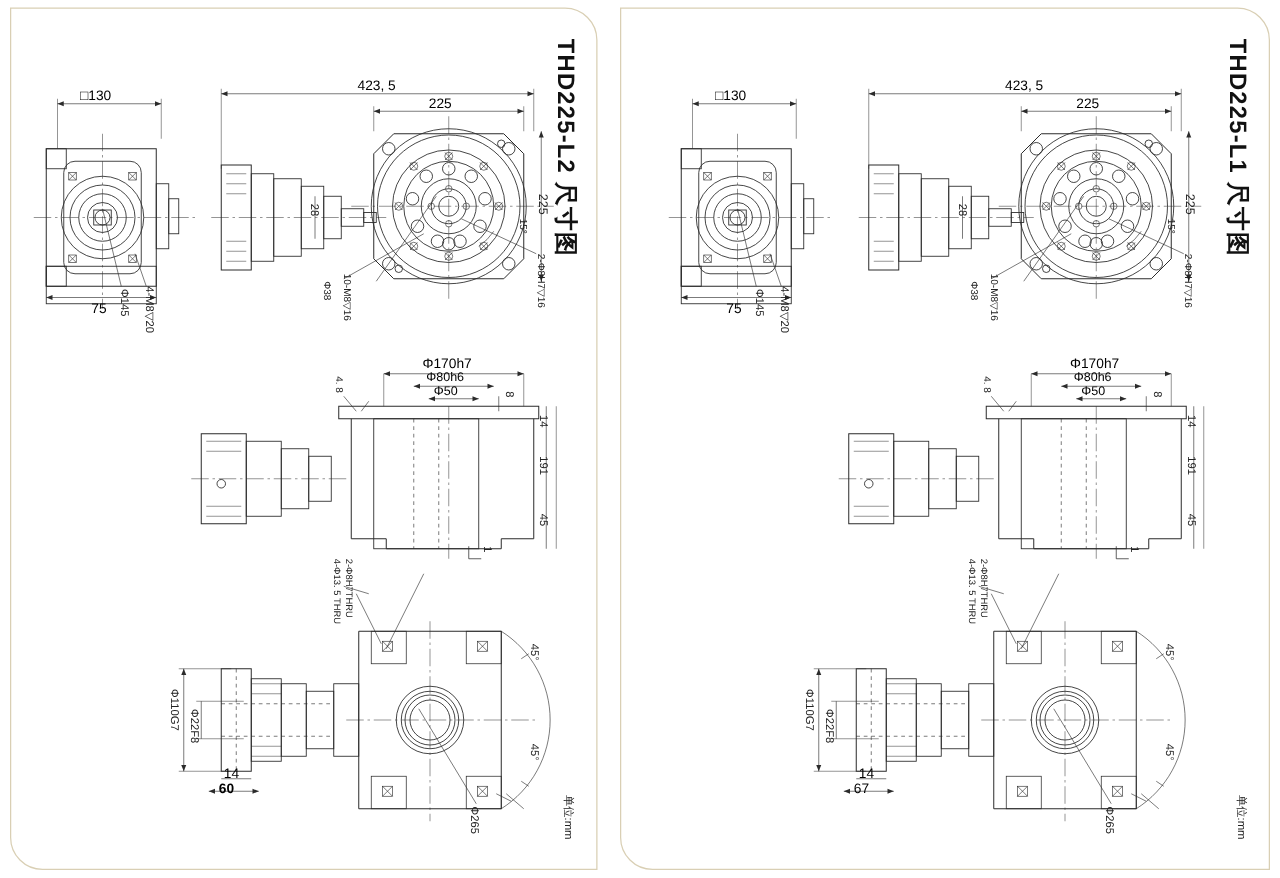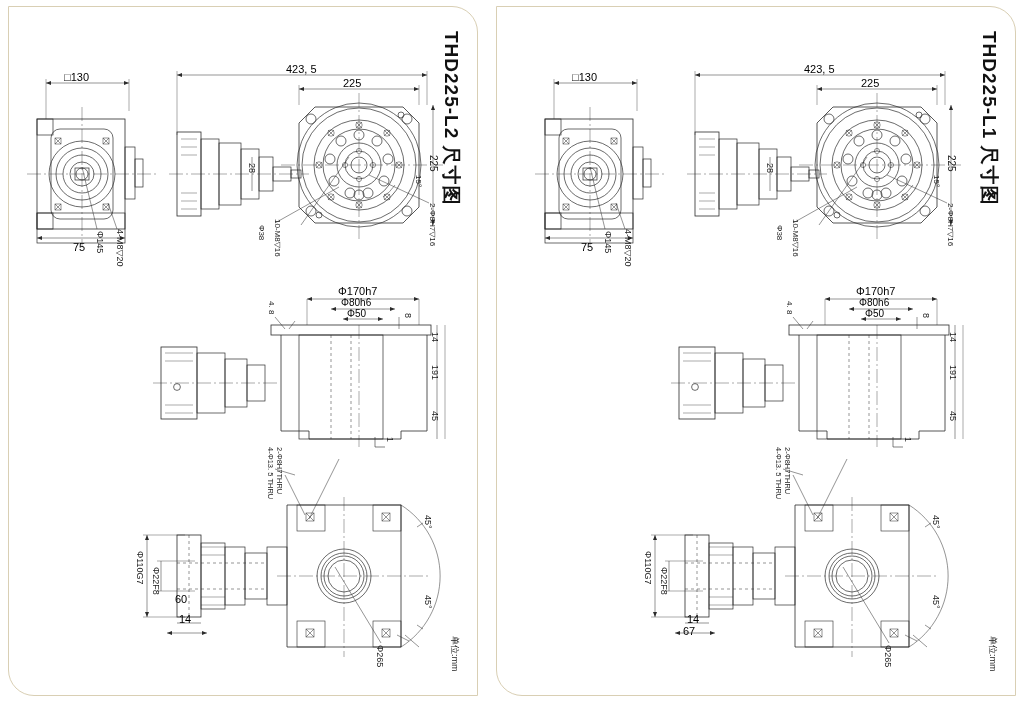--- a/index.html
+++ b/index.html
@@ -409,21 +409,21 @@
       <div class="vunit" style="left:421px;top:325px;font-size:9px;writing-mode:vertical-rl;text-orientation:sideways;">14</div>
       <div class="vunit" style="left:421px;top:358px;font-size:9px;writing-mode:vertical-rl;text-orientation:sideways;">191</div>
       <div class="vunit" style="left:421px;top:404px;font-size:9px;writing-mode:vertical-rl;text-orientation:sideways;">45</div>
       <div class="vunit" style="left:376px;top:430px;font-size:9px;writing-mode:vertical-rl;text-orientation:sideways;">1</div>
 
       <div class="vunit" style="left:266px;top:440px;font-size:7.5px;writing-mode:vertical-rl;text-orientation:sideways;">2-Φ8H7THRU</div>
       <div class="vunit" style="left:257px;top:440px;font-size:7.5px;writing-mode:vertical-rl;text-orientation:sideways;">4-Φ13. 5 THRU</div>
       <div class="vunit" style="left:126px;top:544px;font-size:9px;writing-mode:vertical-rl;text-orientation:sideways;">Φ110G7</div>
       <div class="vunit" style="left:142px;top:560px;font-size:9px;writing-mode:vertical-rl;text-orientation:sideways;">Φ22F8</div>
       <div style="position:absolute;left:170px;top:606px;font-size:11px;">14</div>
-      <div style="position:absolute;left:166px;top:586px;font-size:11px;">60</div>
+      <div style="position:absolute;left:166px;top:618px;font-size:11px;font-weight:bold;">60</div>
       <div class="vunit" style="left:414px;top:508px;font-size:9px;writing-mode:vertical-rl;text-orientation:sideways;">45°</div>
       <div class="vunit" style="left:414px;top:588px;font-size:9px;writing-mode:vertical-rl;text-orientation:sideways;">45°</div>
       <div class="vunit" style="left:366px;top:638px;font-size:9px;writing-mode:vertical-rl;text-orientation:sideways;">Φ265</div>
 
       <div class="vtitle" style="right:16px;top:24px;writing-mode:vertical-rl;text-orientation:sideways;">THD225-L2 尺寸图</div>
       <div class="vunit" style="right:18px;bottom:24px;writing-mode:vertical-rl;text-orientation:sideways;">单位:mm</div>
     </div>
   </div>
 
   <div class="panel right">

